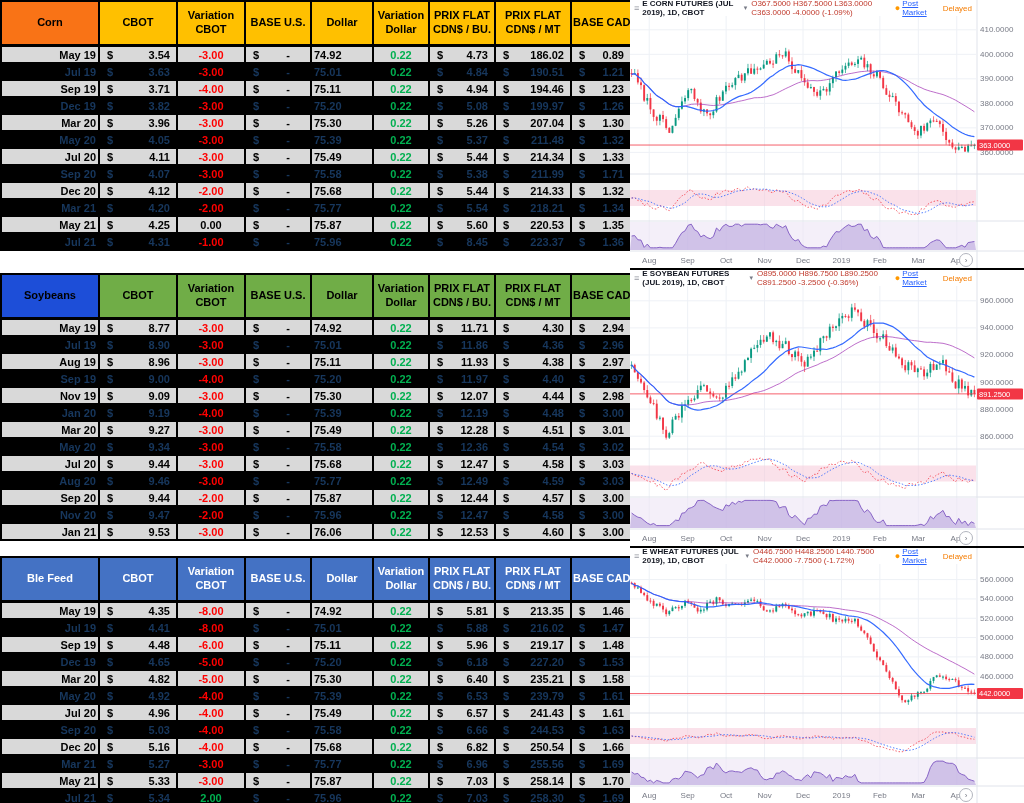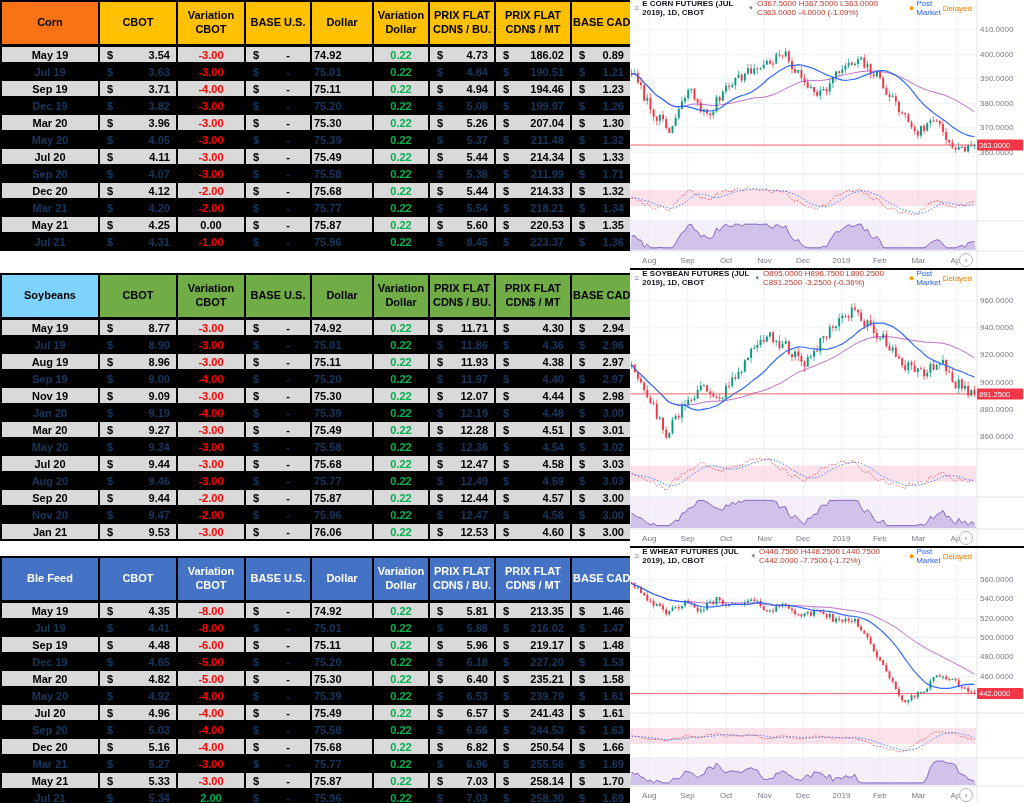--- a/index.html
+++ b/index.html
@@ -6,41 +6,41 @@
   body{width:1024px;height:803px;background:#000;font-family:"Liberation Sans",sans-serif;position:relative;overflow:hidden;}
   .left-col{position:absolute;left:0;top:0;width:630px;}
   .right-col{position:absolute;left:630px;top:0;width:394px;}
   .spacer{width:630px;background:#fff;}
   table.xl{border-collapse:collapse;table-layout:fixed;width:630px;}
   table.xl th,table.xl td{border:2px solid #000;overflow:hidden;white-space:nowrap;}
   table.xl th{height:40px;font-size:11px;font-weight:bold;text-align:center;line-height:1.25;border-bottom:3px solid #000;}
   table.xl td{height:13px;font-size:11px;font-weight:bold;padding:1px 2px;}
   tr.lite{background:#d9d9d9;color:#000;}
   tr.dark{background:#000;color:#17375d;}
-  td.month{text-align:center;}
+  td.month{text-align:right;}
   td.money{padding:1px 0;}
   td.money .inner{display:flex;justify-content:space-between;align-items:center;}
   td.money .cur{padding-left:5px;}
   td.money .val{padding-right:4px;}
   td.baseus .val{padding-right:18px;}
   td.dollar{text-align:left;padding-right:15px;}
   td.varc{text-align:center;}
   .neg{color:#ff0000;}
   .pos{color:#00b050;}
   .zer{color:#000;}
   .chart{position:relative;background:#fff;width:394px;}
   .chart + .chart{margin-top:2px;}
   .chart-header{position:absolute;left:0;top:0;width:394px;height:16px;display:flex;align-items:center;font-size:8px;color:#434651;z-index:2;}
   .chart-header .burger{color:#9598a1;font-size:9px;padding:0 3px 0 4px;}
   .chart-header .ttl{font-weight:bold;color:#131722;}
   .chart-header .caret{color:#787b86;font-size:7px;padding:0 4px 0 2px;}
   .chart-header .ohlc{color:#c0392b;letter-spacing:0;}
   .chart-header .right{margin-left:auto;display:flex;align-items:center;padding-right:52px;}
   .chart-header .dot{color:#ff9800;font-size:9px;margin-right:2px;}
-  .chart-header .pm{color:#2962ff;margin-right:2px;}
+  .chart-header .pm{color:#2962ff;margin-right:16px;text-decoration:underline;}
   .chart-header .dl{color:#f57c00;}
 </style>
 </head>
 <body>
 
 <div class="left-col">
   <div id="t0">
       <table class="xl">
         <colgroup>
           <col style="width: 98px;">
@@ -533,21 +533,21 @@
           <col style="width: 68px;">
           <col style="width: 66px;">
           <col style="width: 62px;">
           <col style="width: 56px;">
           <col style="width: 66px;">
           <col style="width: 76px;">
           <col style="width: 60px;">
         </colgroup>
         <thead>
           <tr>
-            <th style="background: #7dd3fc; color: rgb(0, 0, 0);">
+            <th style="background: #1d4ed8; color: rgb(0, 0, 0);">
               <div>Soybeans</div>
             </th>
             <th style="background: rgb(112, 173, 71); color: rgb(0, 0, 0);">
               <div>CBOT</div>
             </th>
             <th style="background: rgb(112, 173, 71); color: rgb(0, 0, 0);">
               <div>Variation</div>
               <div>CBOT</div>
             </th>
             <th style="background: rgb(112, 173, 71); color: rgb(0, 0, 0);">

